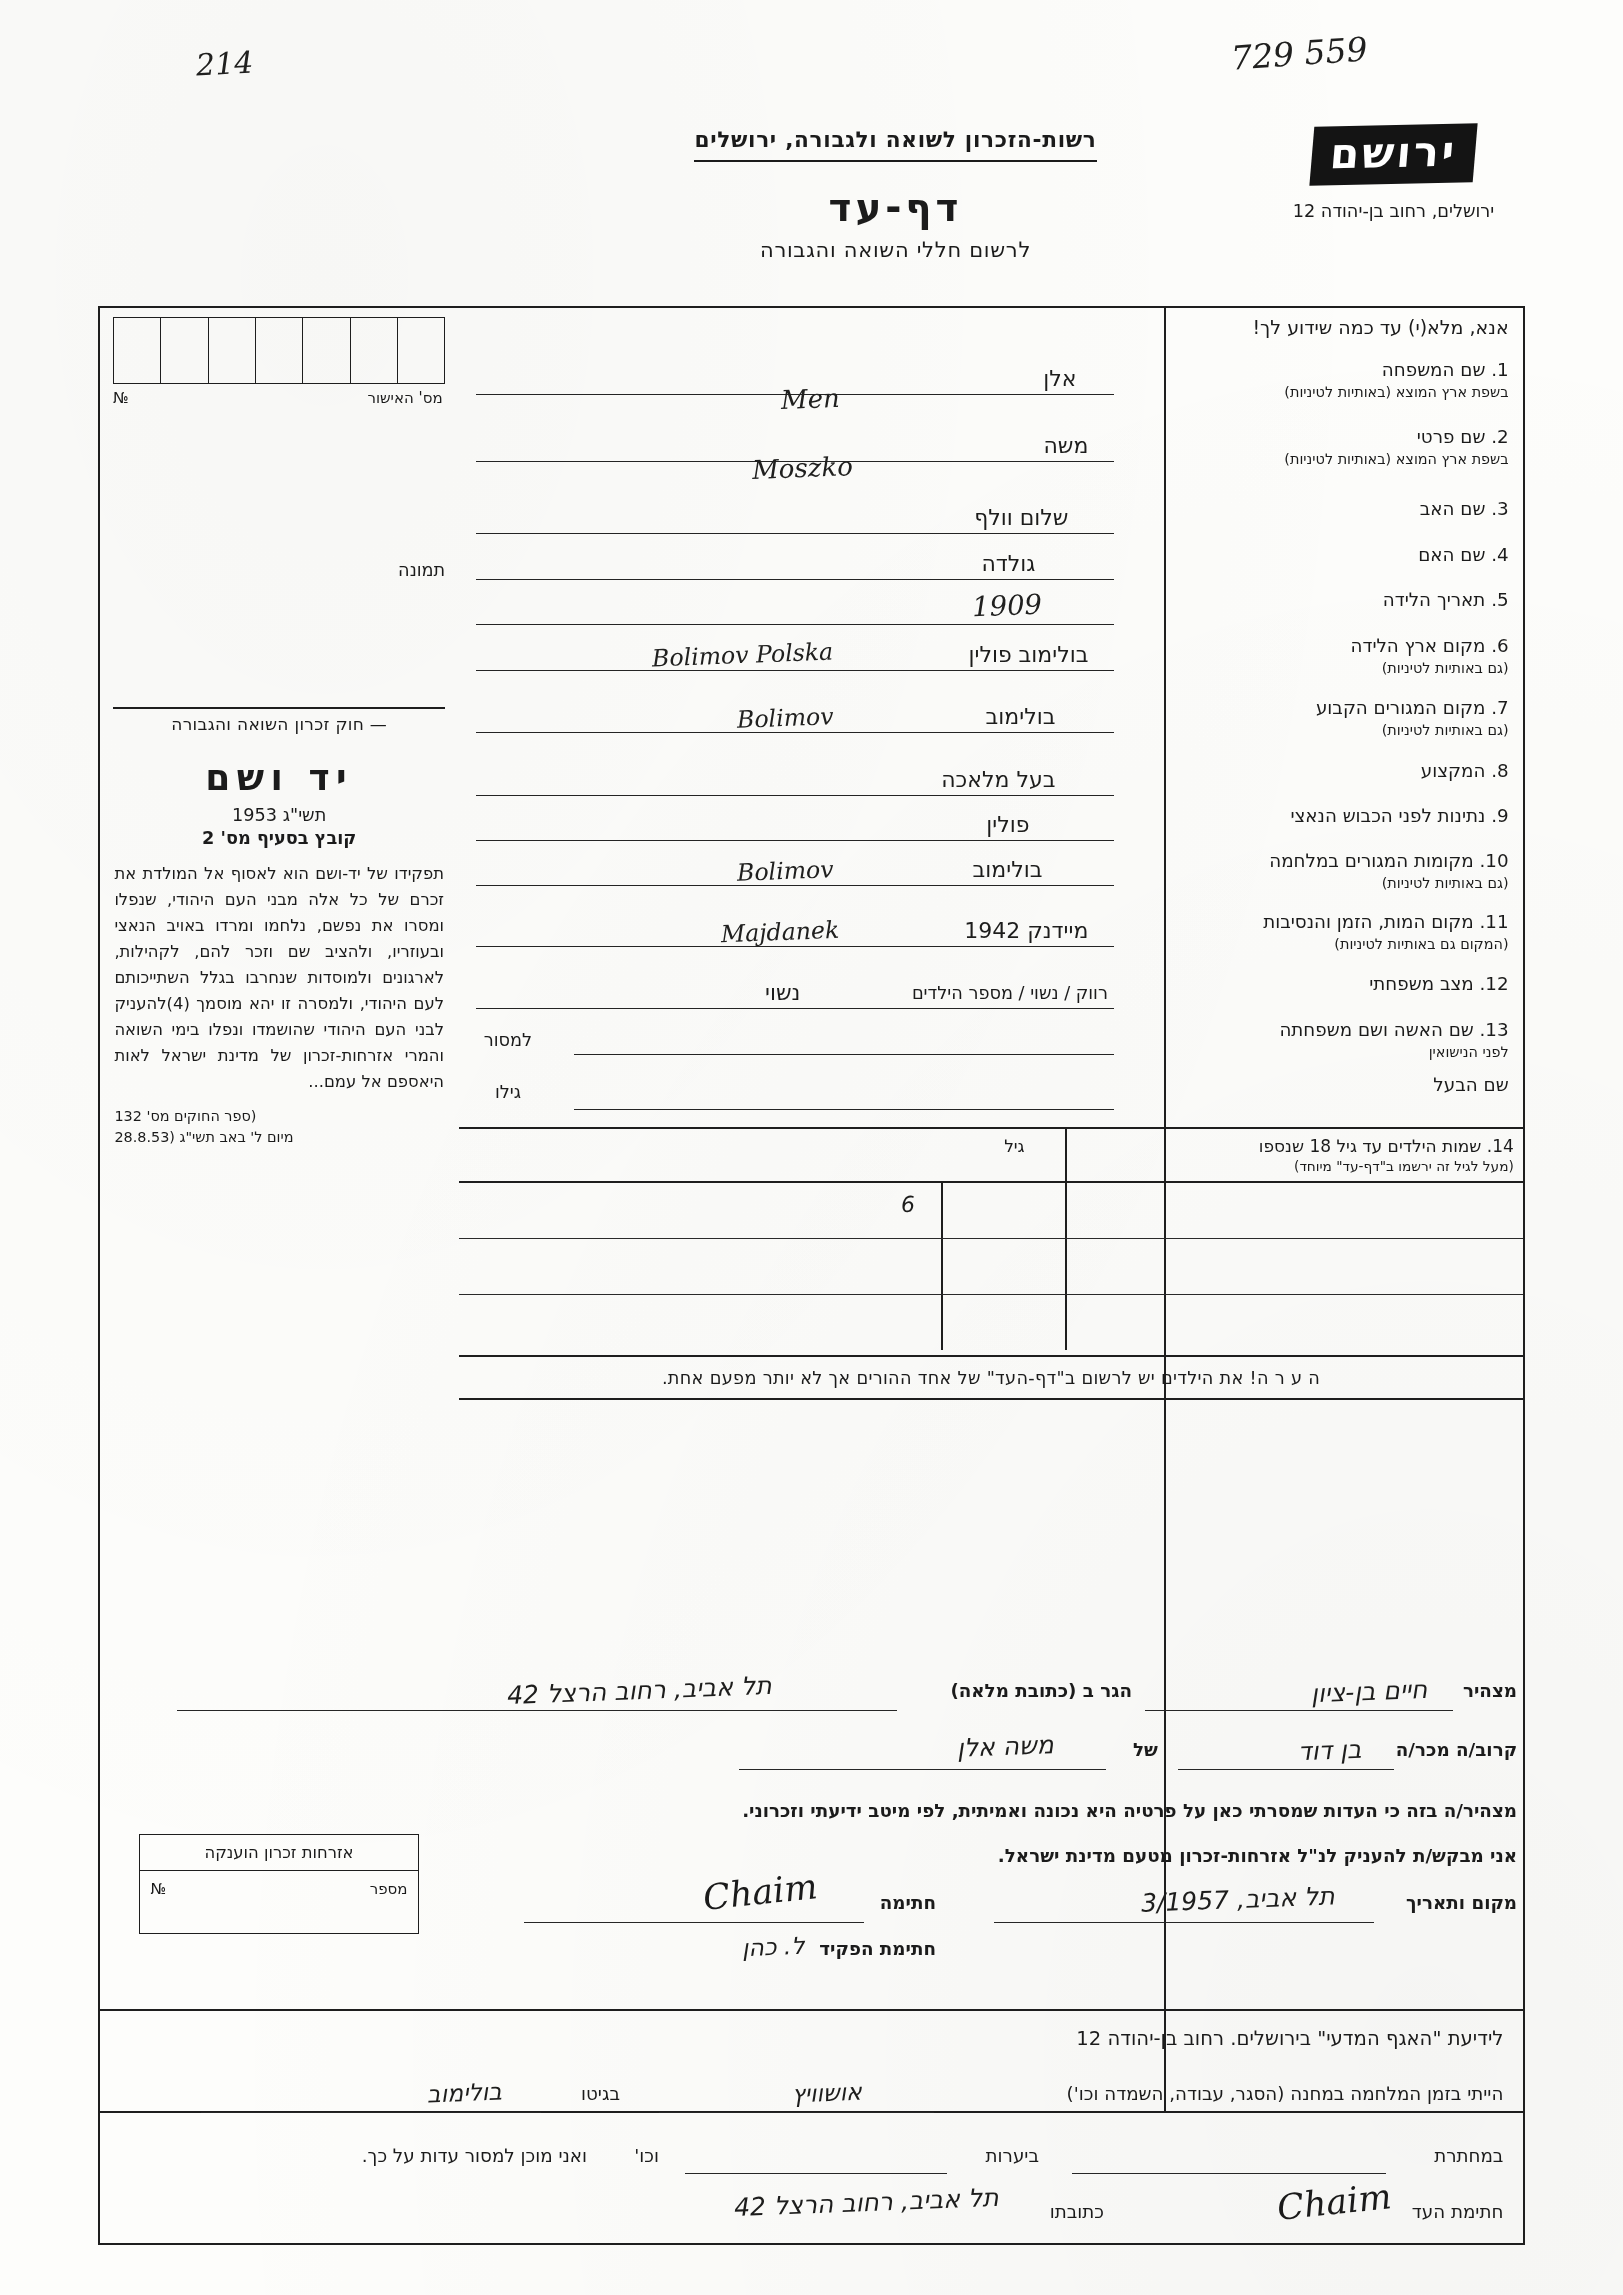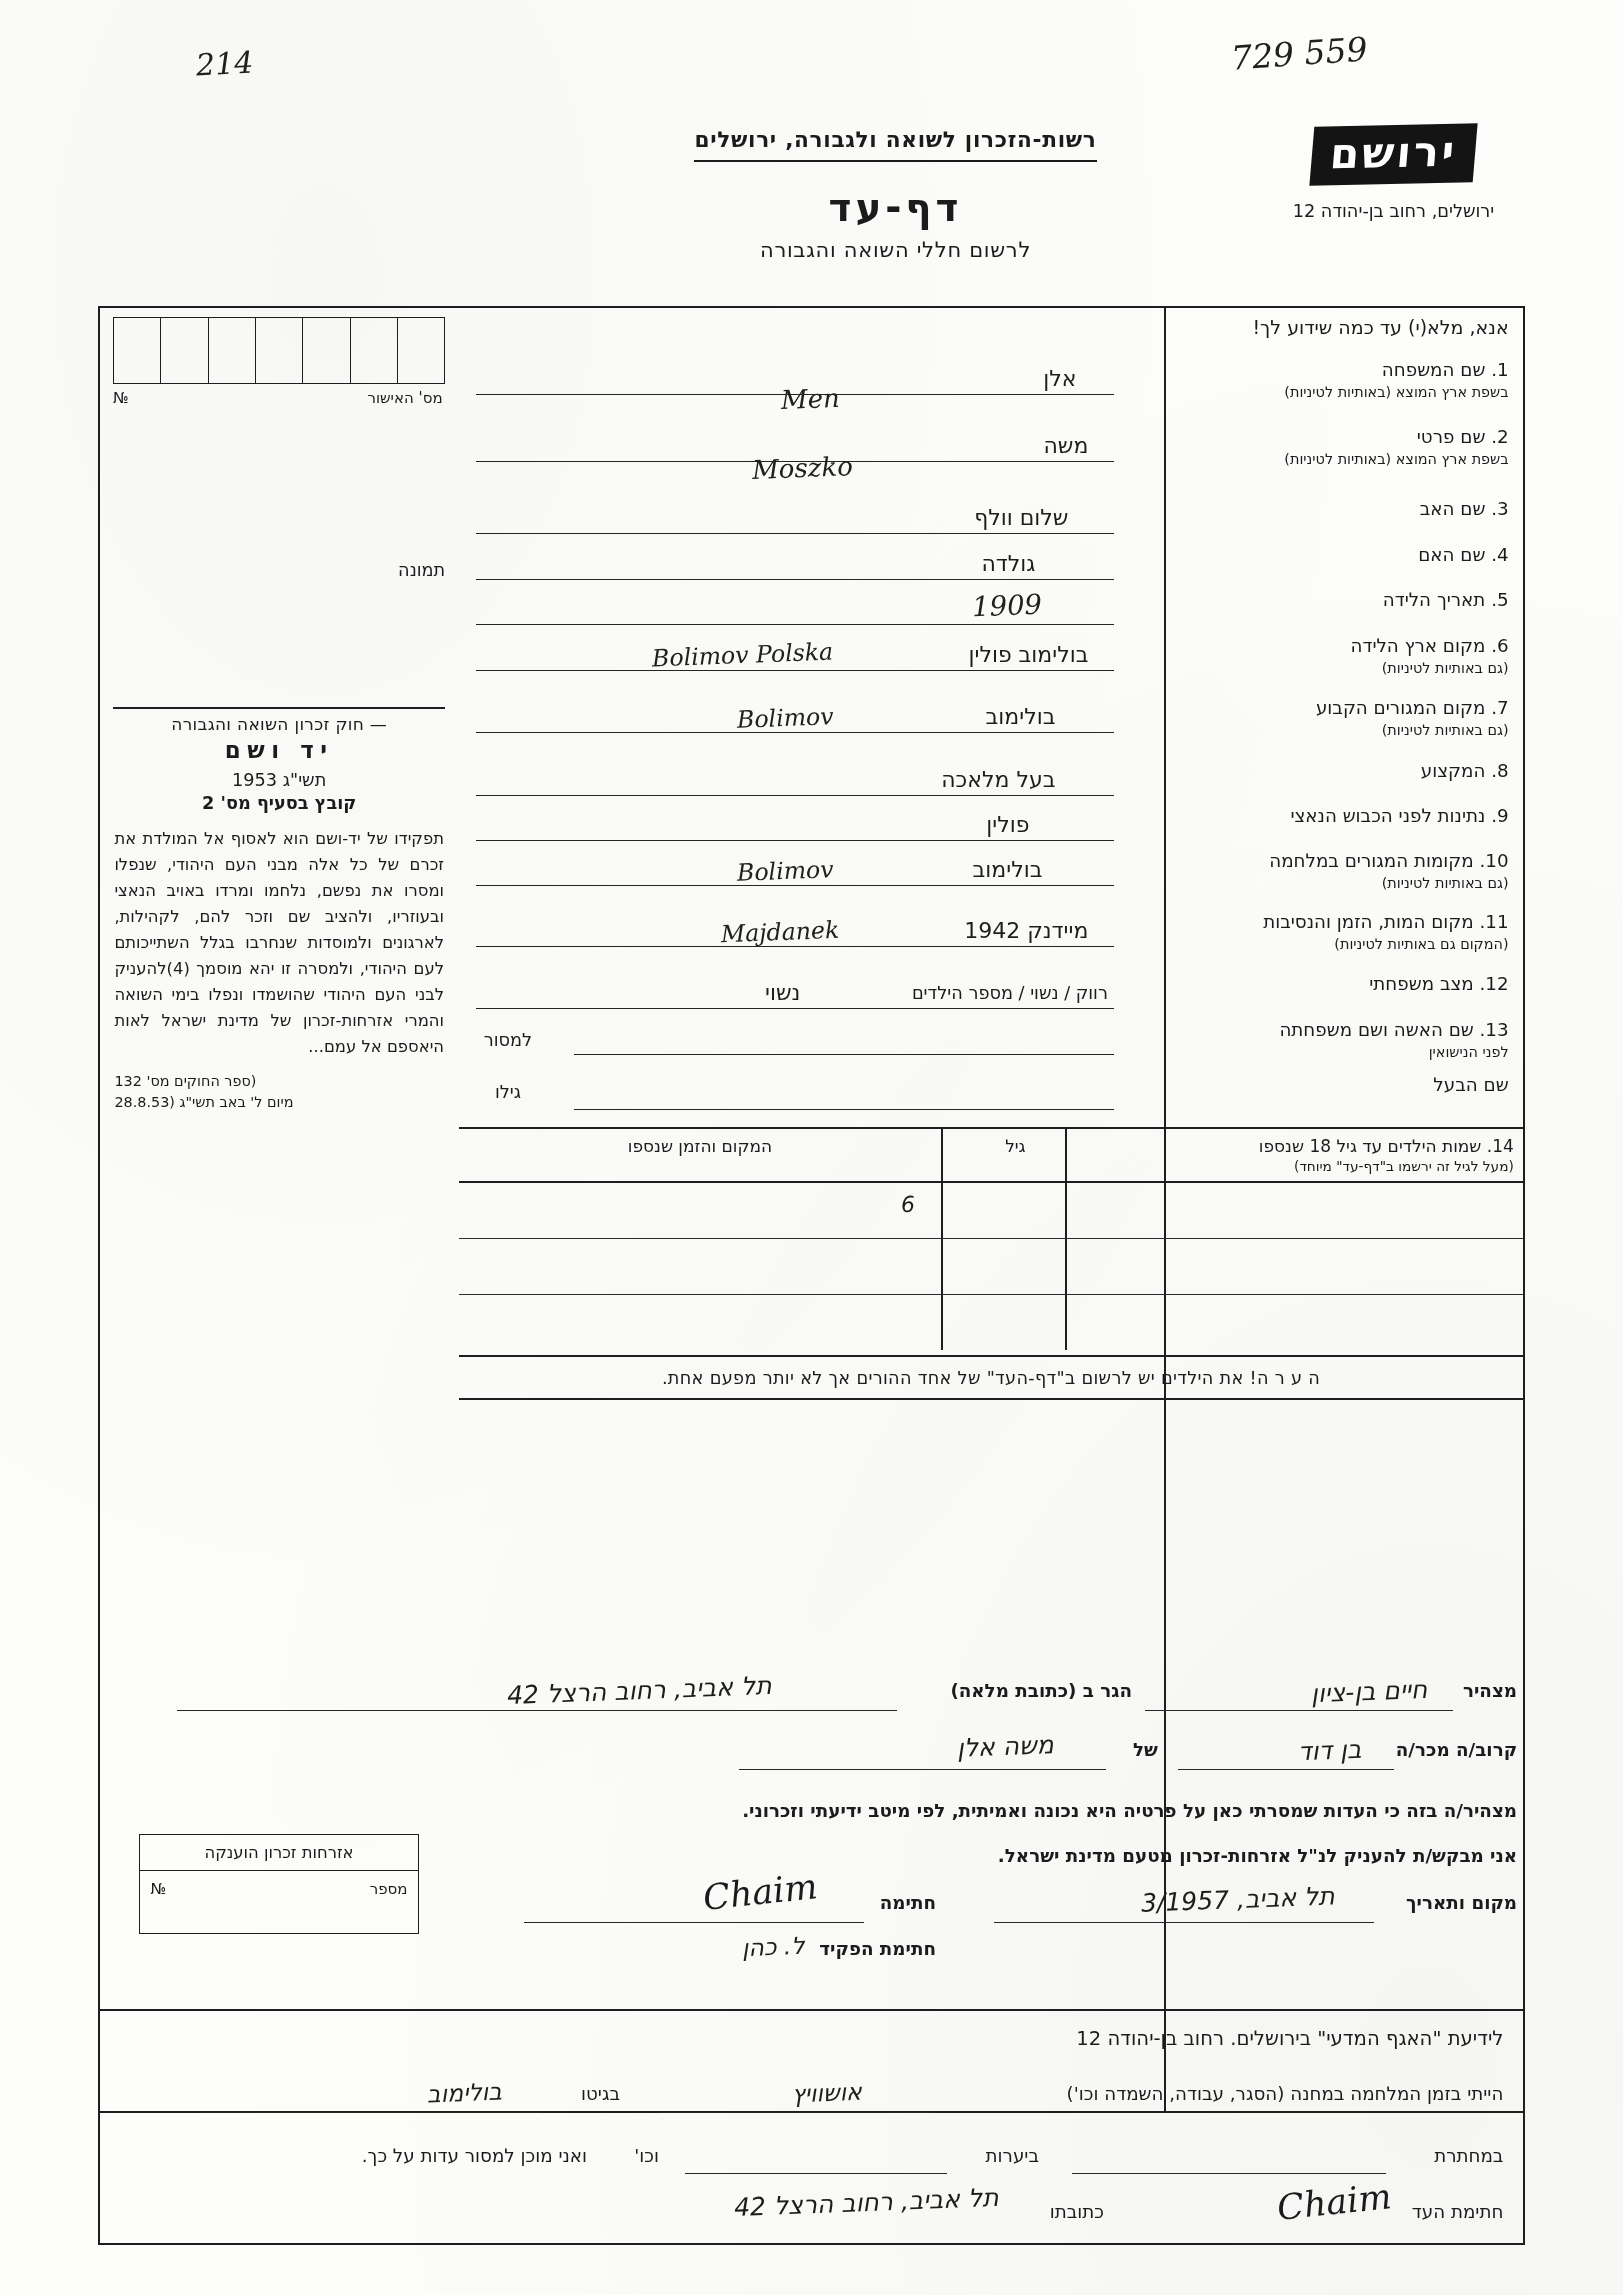--- a/index.html
+++ b/index.html
@@ -209,24 +209,24 @@
     left: 14.4px; right: 13px;
     direction: rtl;
     text-align: center;
     font-family: "DejaVu Sans", sans-serif;
   }
   #law-title {
     font-size: 17px;
     letter-spacing: 0.3px;
   }
   #law-name {
-    font-size: 23px;
+    font-size: 36px;
     font-weight: bold;
     letter-spacing: 6.5px;
-    margin-top: 3px;
+    margin-top: 23px;
   }
   #law-year {
     font-size: 17.7px;
     margin-top: 6.5px;
   }
   #law-collection {
     font-size: 17.7px;
     margin-top: 3.9px;
     font-weight: bold;
   }
@@ -629,21 +629,20 @@
       </div>
 
       <div id="children-table" style="top:819px;">
         <div id="children-head">
           <div class="ch-cell ch-names">
             <span>14.</span>
             <span>שמות הילדים עד גיל 18 שנספו</span>
             <span class="sub">(מעל לגיל זה ירשמו ב"דף-עד" מיוחד)</span>
           </div>
           <div class="ch-cell ch-age">גיל</div>
-          <div class="ch-cell ch-place">המקום והזמן שנספו</div>
         </div>
 
         <div class="ch-row">
           <div class="ch-cell ch-names"></div>
           <div class="ch-cell ch-age"></div>
           <div class="ch-cell ch-place" style="position:relative;">
             <span class="hw hw-heb" style="position:absolute;right:26px;top:9.2px;font-size:22px;">6</span>
           </div>
         </div>
         <div class="ch-row">

